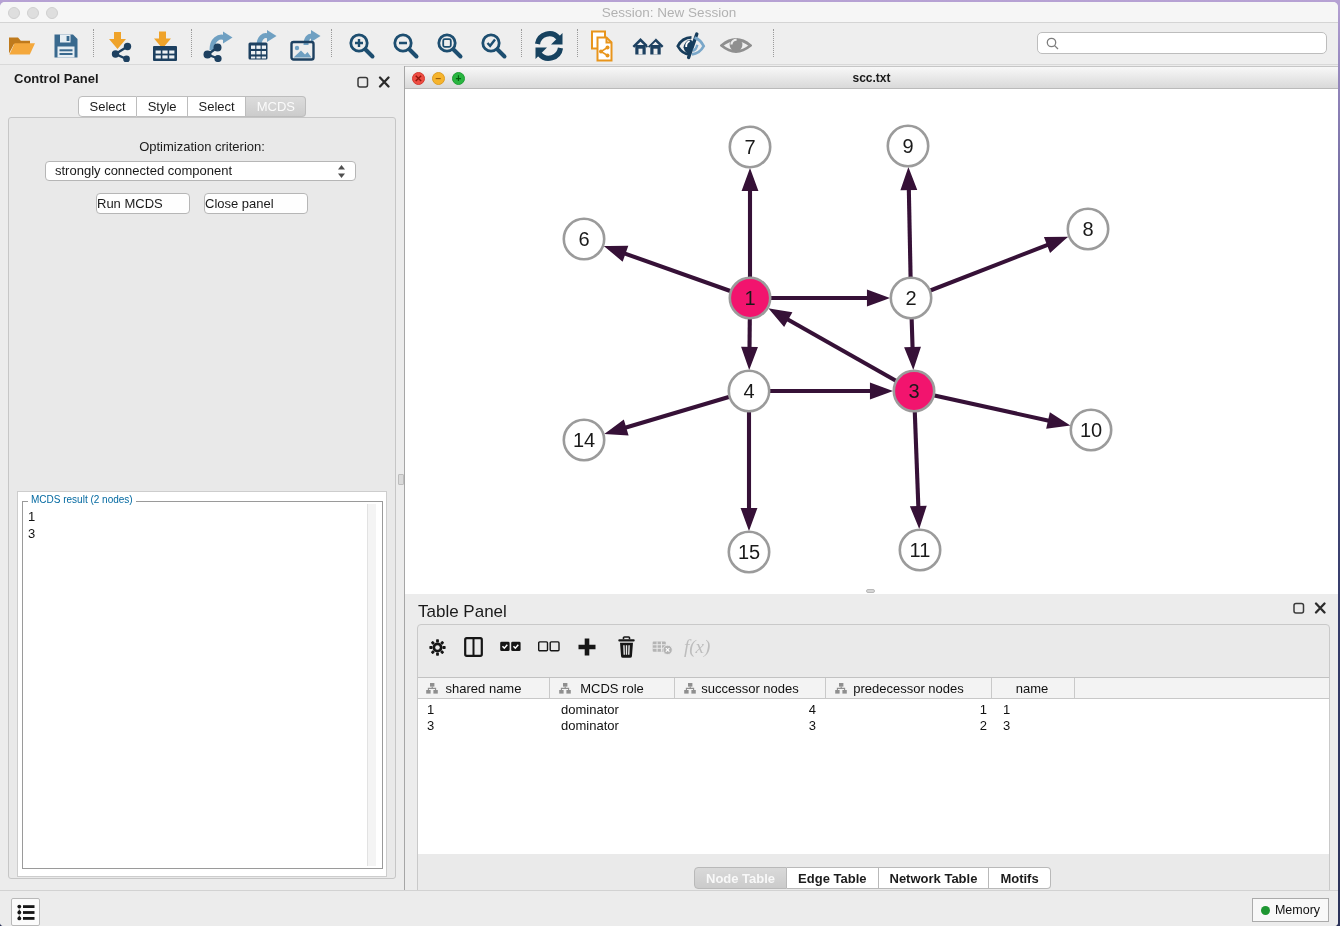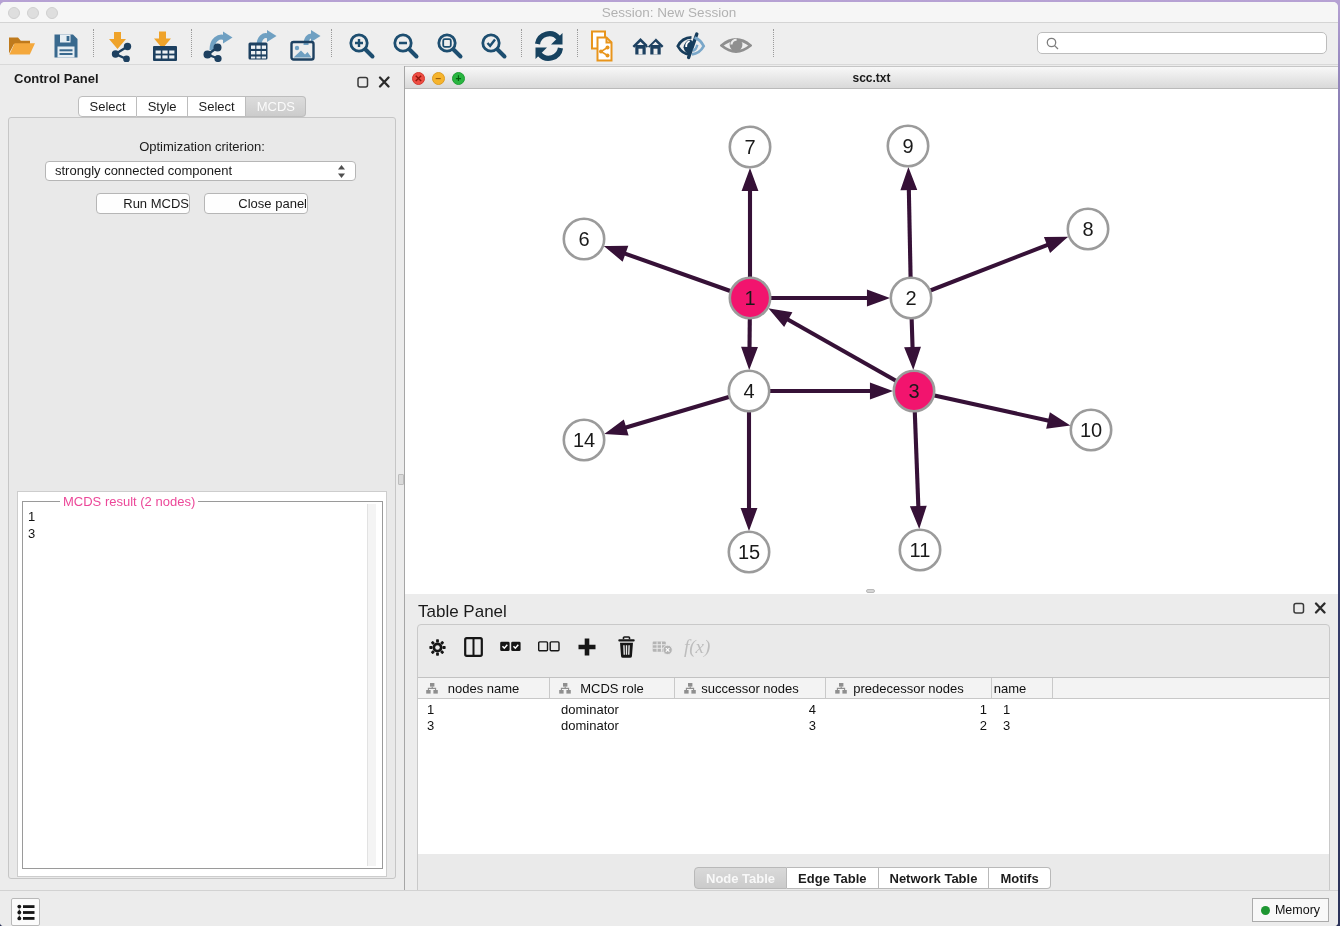--- a/index.html
+++ b/index.html
@@ -24,24 +24,24 @@
 .tab{height:21px;background:#fff;border:1px solid #bdbdbd;border-left:none;font-size:13px;color:#1c1c1c;
  display:flex;align-items:center;justify-content:center;padding:0 10.5px;}
 .tab.first{border-left:1px solid #bdbdbd;border-radius:4px 0 0 4px;}
 .tab.sel{background:linear-gradient(#dcdcdc,#cccccc);color:#fbfbfb;border-radius:0 4px 4px 0;}
 .tcontent{position:absolute;left:8px;top:51px;width:388px;height:762px;background:#e9e9e9;
  border:1px solid #c6c6c6;border-radius:3px;}
 .optlabel{position:absolute;left:0;top:21px;width:100%;text-align:center;font-size:13px;color:#1a1a1a;}
 .combo{position:absolute;left:36px;top:43px;width:311px;height:20px;background:#fff;border:1px solid #b6b6b6;border-radius:4px;
  font-size:13px;color:#1a1a1a;line-height:18px;padding-left:9px;}
 .btn{position:absolute;top:75px;height:21px;background:#fefefe;border:1px solid #b6b6b6;border-radius:4px;
- font-size:13px;color:#1a1a1a;text-align:right;line-height:19px;}
+ font-size:13px;color:#1a1a1a;text-align:left;line-height:19px;}
 .resultbox{position:absolute;left:8px;top:373px;width:370px;height:386px;background:#fff;border:1px solid #cdcdcd;}
 .fieldset{position:absolute;left:4px;top:9px;width:361px;height:368px;border:1px solid #9a9a9a;}
-.legend{position:absolute;left:5px;top:-8px;background:#fff;font-size:13px;color:#ec4899;padding:0 3px;margin-left:32px;}
+.legend{position:absolute;left:5px;top:-8px;background:#fff;font-size:10px;color:#0369a1;padding:0 3px;}
 .resline{font-size:13px;color:#111;line-height:16.5px;padding:7px 0 0 5px;}
 .vsb{position:absolute;right:6px;top:2px;width:9px;height:362px;background:#f4f4f4;border-left:1px solid #e2e2e2;}
 
 .netframe{position:absolute;left:405px;top:64px;width:933px;height:528px;border-top:1px solid #c6c6c6;background:#fff;}
 .nettitle{position:absolute;left:0;top:0;width:100%;height:22px;background:linear-gradient(#f8f8f8,#d9d9d9);border-bottom:1px solid #bababa;}
 .nt-text{position:absolute;top:4px;left:0;width:100%;text-align:center;font-size:12px;font-weight:bold;color:#1a1a1a;}
 .mtl{position:absolute;top:5px;width:13px;height:13px;border-radius:50%;font:bold 10px/12px "Liberation Sans",sans-serif;text-align:center;}
 .canvas{position:absolute;left:0;top:22px;width:933px;height:504px;background:#fff;}
 
 .tpanel{position:absolute;left:405px;top:594px;width:933px;height:294px;background:#ececec;}
@@ -382,21 +382,21 @@
         <div class="thead" id="thead">
           <div class="th" style="left:0;width:132px;">
               <svg class="treeic" width="12" height="11" viewBox="0 0 12 11" style="position:absolute;left:8px;top:5px;">
                 <g fill="#8f8f8f">
                   <rect x="4" y="0" width="4.4" height="3.6"></rect>
                   <rect x="0.2" y="7" width="4.4" height="3.6"></rect>
                   <rect x="7.4" y="7" width="4.4" height="3.6"></rect>
                 </g>
                 <path d="M6.2 3.6 V5.4 M2.4 7 V5.4 H9.6 V7" stroke="#8f8f8f" stroke-width="1.1" fill="none"></path>
               </svg>
-              <div class="thtext">nodes name</div>
+              <div class="thtext">shared name</div>
             </div>
           <div class="th" style="left:132px;width:125px;">
               <svg class="treeic" width="12" height="11" viewBox="0 0 12 11" style="position:absolute;left:9px;top:5px;">
                 <g fill="#8f8f8f">
                   <rect x="4" y="0" width="4.4" height="3.6"></rect>
                   <rect x="0.2" y="7" width="4.4" height="3.6"></rect>
                   <rect x="7.4" y="7" width="4.4" height="3.6"></rect>
                 </g>
                 <path d="M6.2 3.6 V5.4 M2.4 7 V5.4 H9.6 V7" stroke="#8f8f8f" stroke-width="1.1" fill="none"></path>
               </svg>
@@ -417,21 +417,21 @@
               <svg class="treeic" width="12" height="11" viewBox="0 0 12 11" style="position:absolute;left:9px;top:5px;">
                 <g fill="#8f8f8f">
                   <rect x="4" y="0" width="4.4" height="3.6"></rect>
                   <rect x="0.2" y="7" width="4.4" height="3.6"></rect>
                   <rect x="7.4" y="7" width="4.4" height="3.6"></rect>
                 </g>
                 <path d="M6.2 3.6 V5.4 M2.4 7 V5.4 H9.6 V7" stroke="#8f8f8f" stroke-width="1.1" fill="none"></path>
               </svg>
               <div class="thtext">predecessor nodes</div>
             </div>
-          <div class="th" style="left:550px;width:85px;">
+          <div class="th" style="left:572px;width:85px;">
               <div class="thtext">name</div>
             </div>
         </div>
         <div id="tcells">
           <div class="cell" style="left:9px;top:23.5px;">1</div>
           <div class="cell" style="left:9px;top:39.5px;">3</div>
           <div class="cell" style="left:143px;top:23.5px;">dominator</div>
           <div class="cell" style="left:143px;top:39.5px;">dominator</div>
           <div class="cell" style="left:257px;top:23.5px;width:141px;text-align:right;">4</div>
           <div class="cell" style="left:257px;top:39.5px;width:141px;text-align:right;">3</div>

